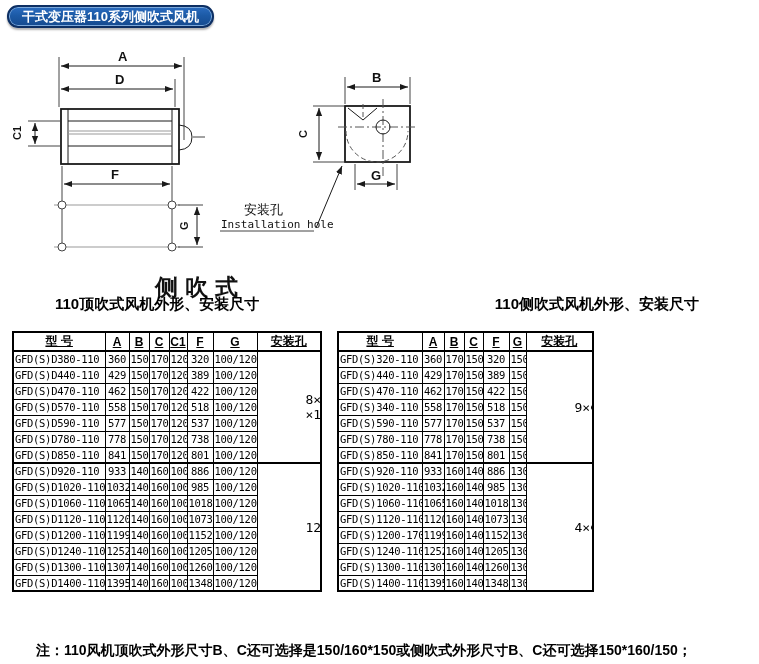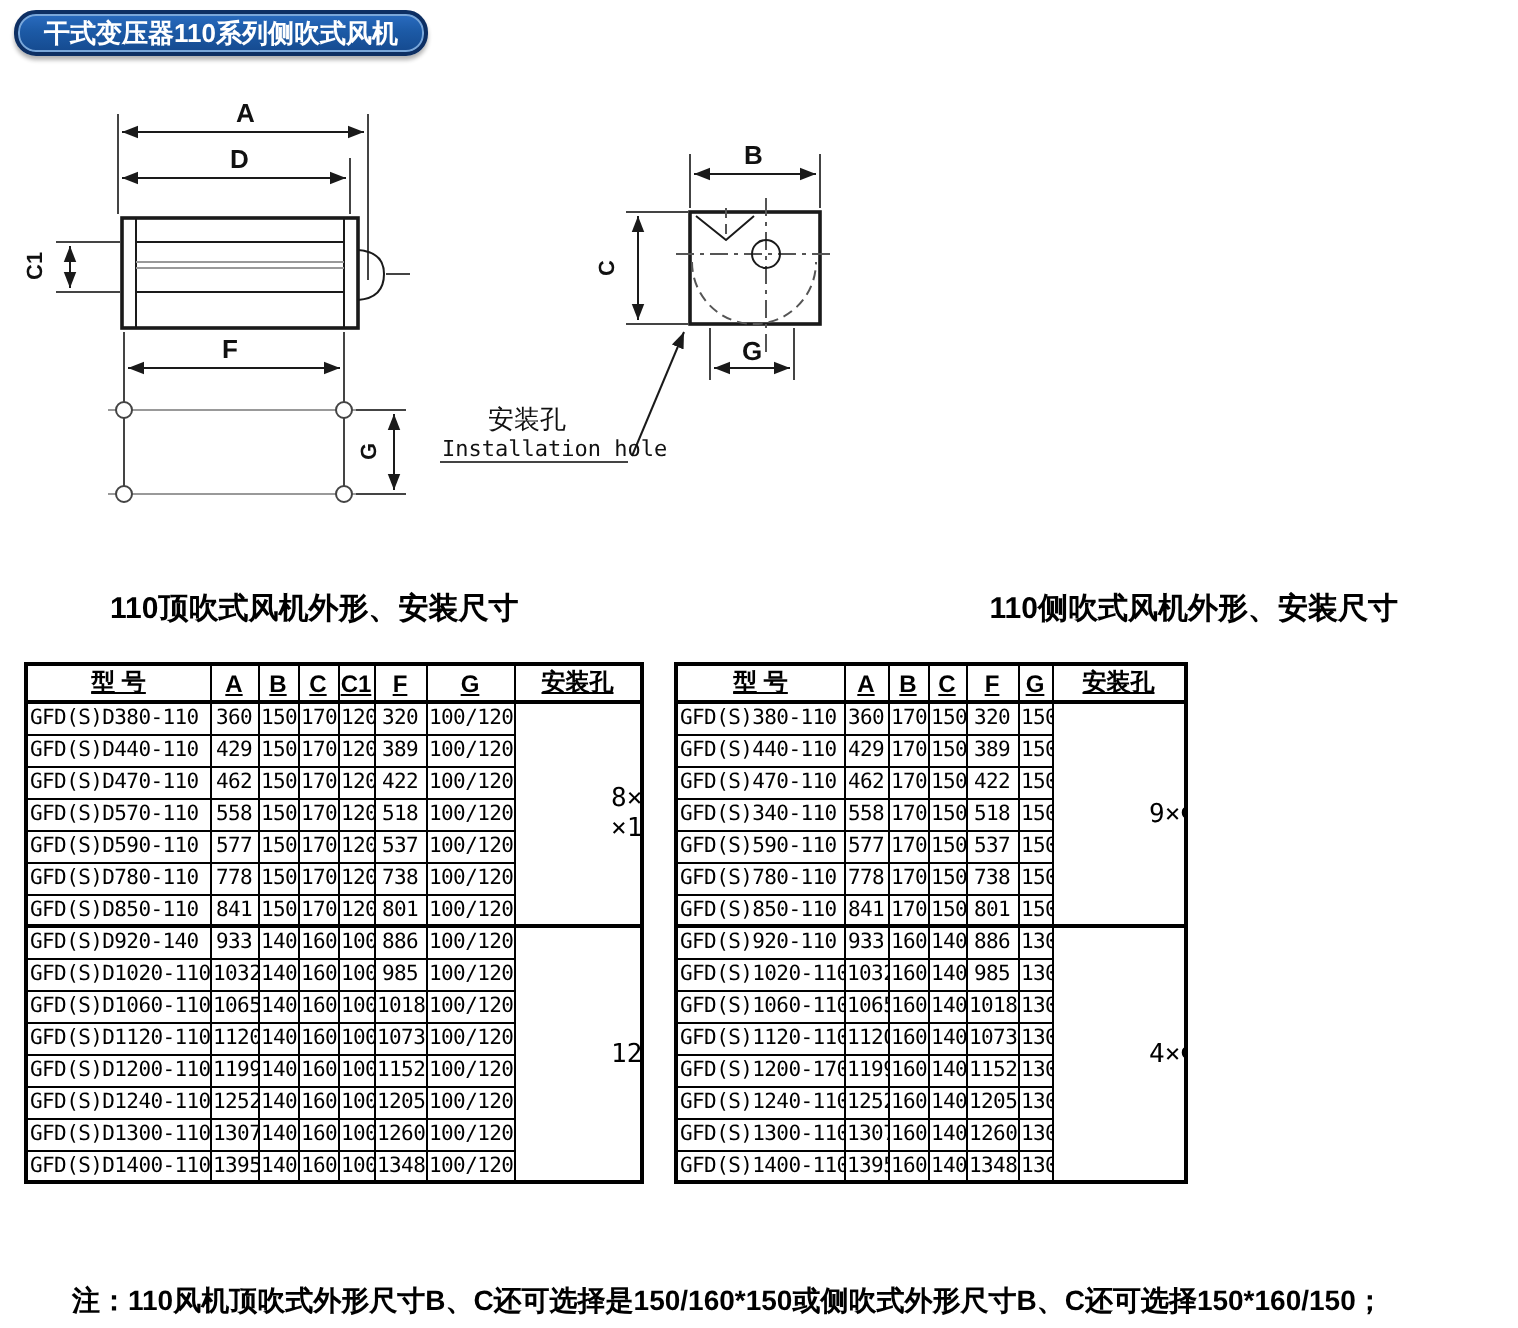--- a/index.html
+++ b/index.html
@@ -157,20 +157,21 @@
       <line class="dim" x1="357" y1="184" x2="395" y2="184" marker-start="url(#arr)" marker-end="url(#arr)"></line>
       <text class="dimlbl" x="371" y="180">G</text>
 
       <line class="dim" x1="316" y1="228" x2="342" y2="166" marker-end="url(#arr)"></line>
       <text class="cnlbl" x="244" y="214">安装孔</text>
       <text class="enlbl" x="221" y="228">Installation hole</text>
       <line class="thin" x1="220" y1="231" x2="314" y2="231"></line>
     </g>
   </svg>
 
+  <div class="section-heading">侧吹式</div>
 
   <div class="tbl-title left">110顶吹式风机外形、安装尺寸</div>
   <div class="tbl-title right">110侧吹式风机外形、安装尺寸</div>
 
   <table class="dim-table" id="tbl-left">
     <colgroup>
       <col style="width:92px">
         <col style="width:24px">
         <col style="width:20px">
         <col style="width:20px">
@@ -253,21 +254,21 @@
         <tr>
           <td class="model">GFD(S)D850-110</td>
           <td class="num">841</td>
           <td class="num">150</td>
           <td class="num">170</td>
           <td class="num">120</td>
           <td class="num">801</td>
           <td class="num">100/120</td>
         </tr>
         <tr class="group-start">
-          <td class="model">GFD(S)D920-140</td>
+          <td class="model">GFD(S)D920-110</td>
           <td class="num">933</td>
           <td class="num">140</td>
           <td class="num">160</td>
           <td class="num">100</td>
           <td class="num">886</td>
           <td class="num">100/120</td>
           <td rowspan="8" class="hole">
             <div>12×Φ7×12</div>
           </td>
         </tr>
@@ -353,21 +354,21 @@
           <th>A</th>
           <th>B</th>
           <th>C</th>
           <th>F</th>
           <th>G</th>
           <th>安装孔</th>
         </tr>
       </thead>
     <tbody>
         <tr>
-          <td class="model">GFD(S)380-110</td>
+          <td class="model">GFD(S)320-110</td>
           <td class="num">360</td>
           <td class="num">170</td>
           <td class="num">150</td>
           <td class="num">320</td>
           <td class="num">150</td>
           <td rowspan="7" class="hole">
             <div>9×Φ7×12</div>
           </td>
         </tr>
         <tr>

